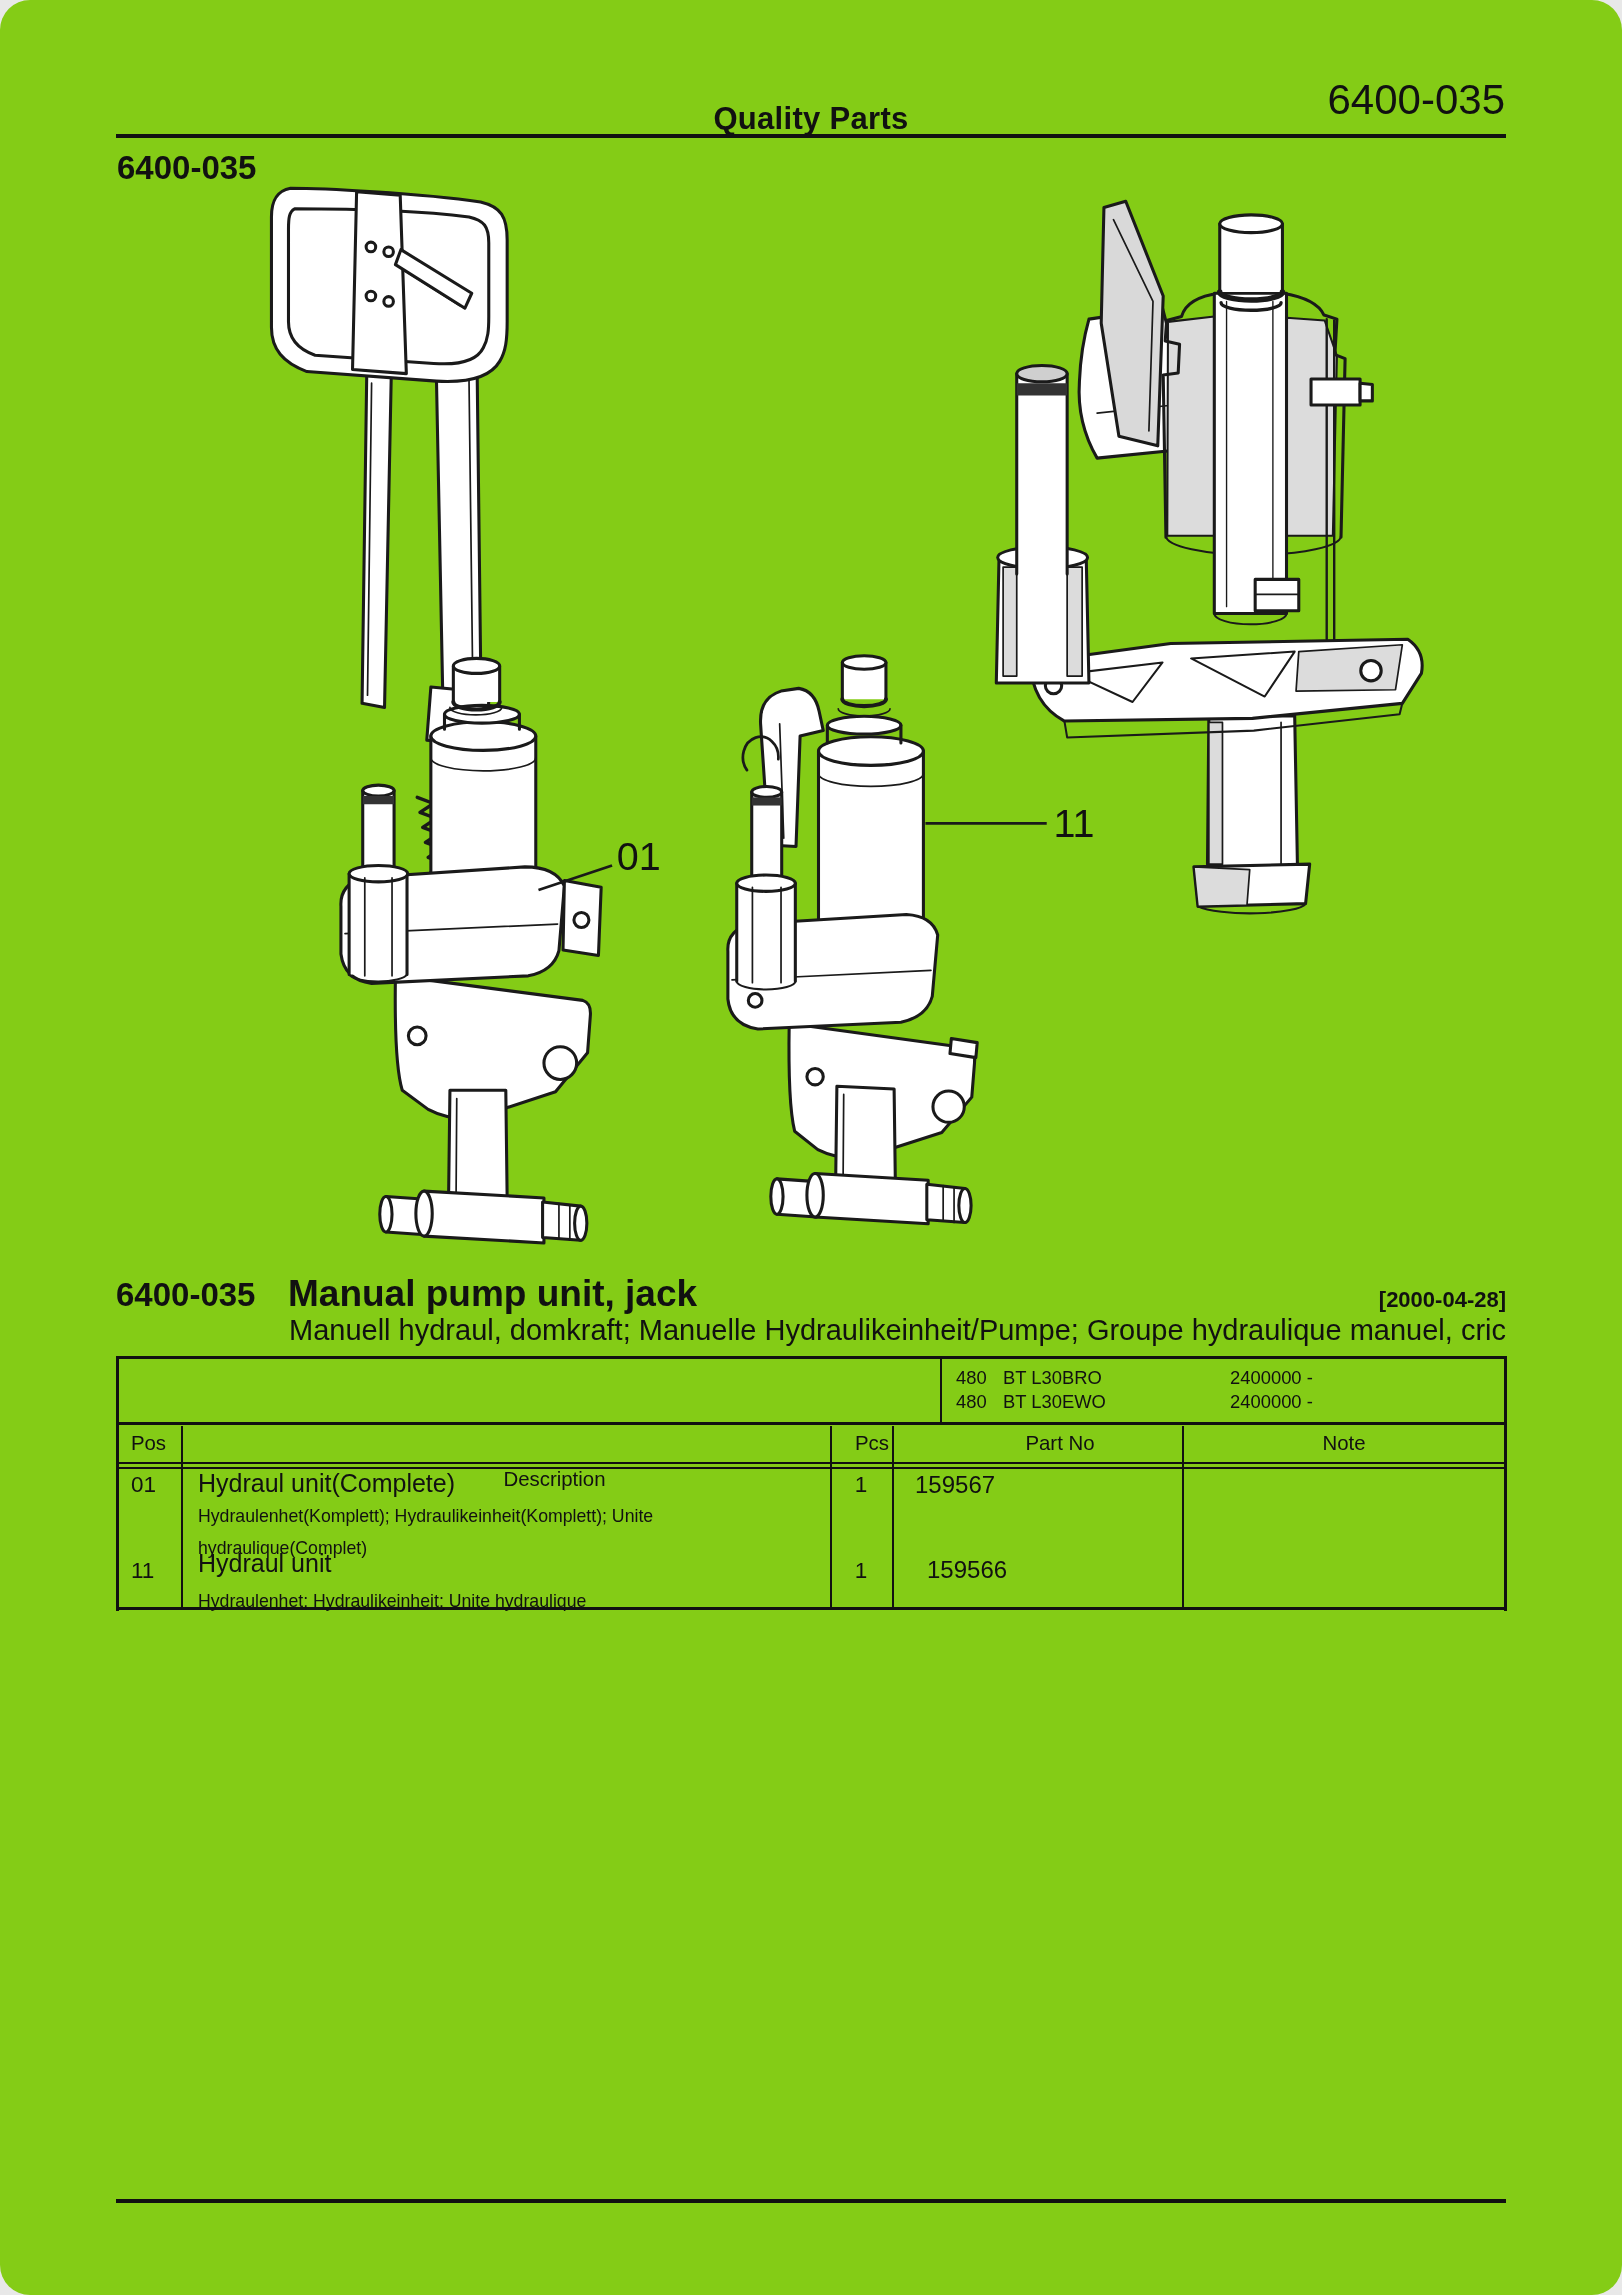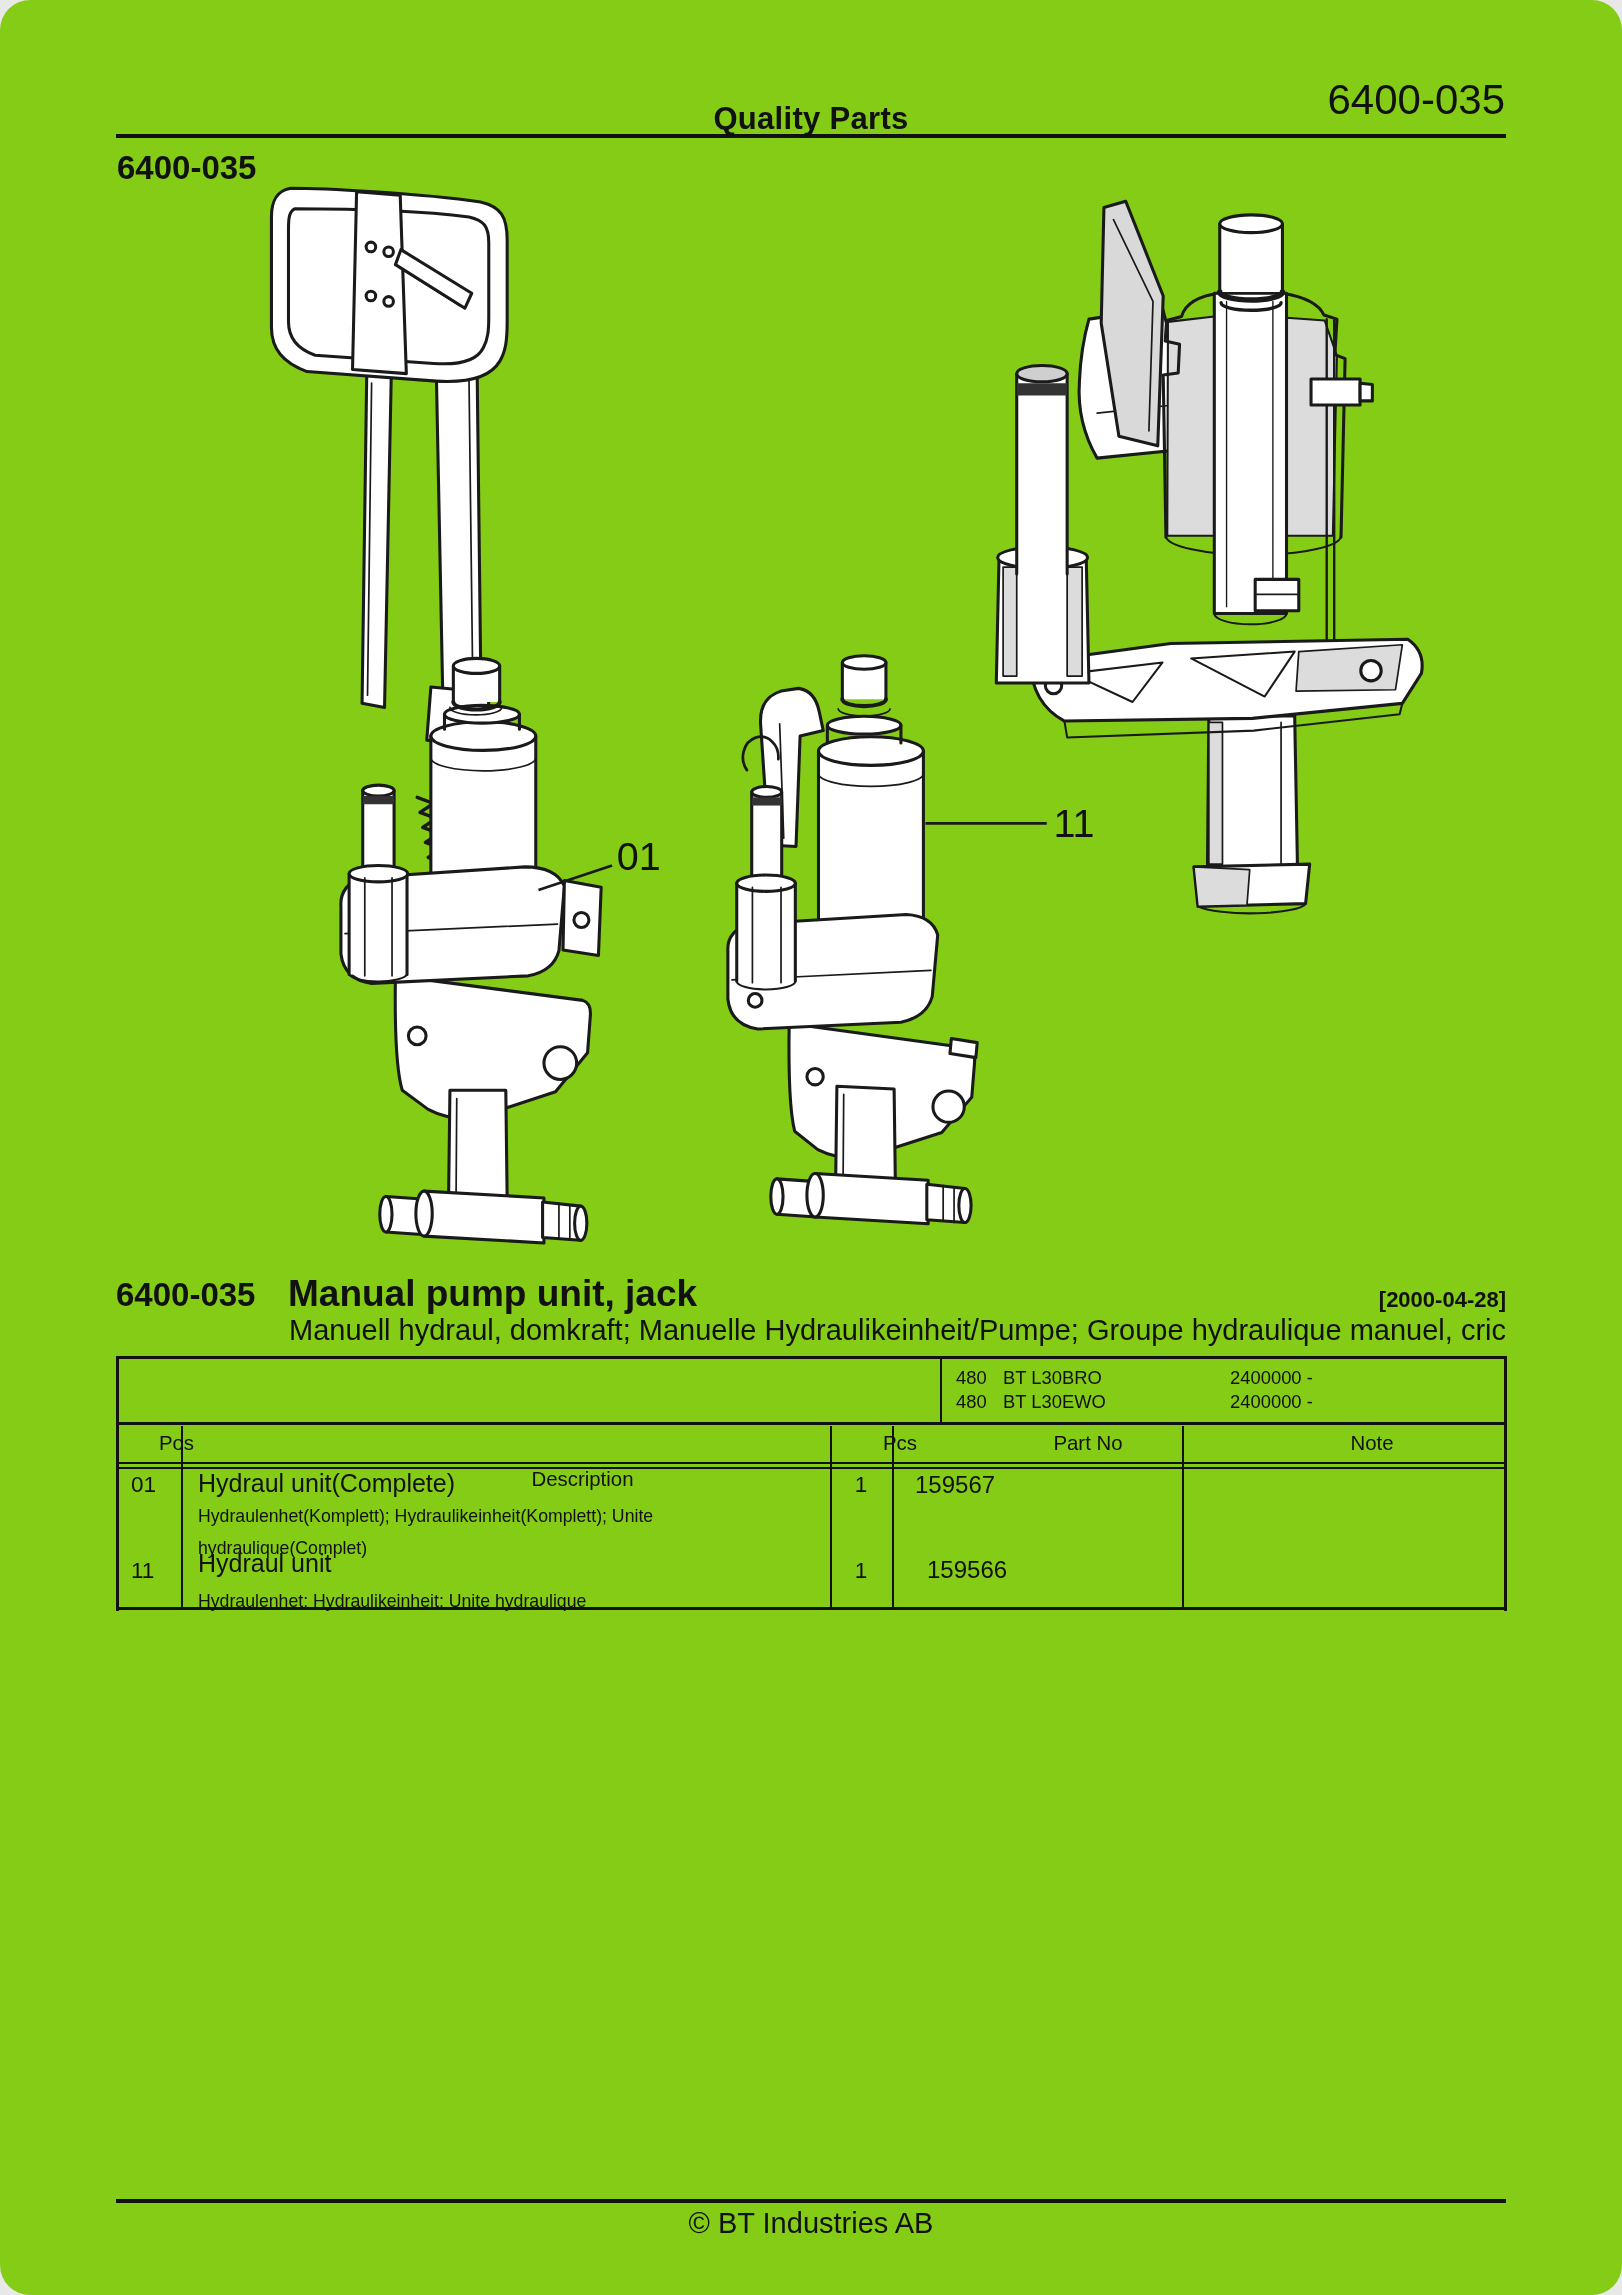--- a/index.html
+++ b/index.html
@@ -16,21 +16,21 @@
   .hdr-center{left:116px;top:101px;width:1390px;text-align:center;
     font-size:31px;font-weight:bold;letter-spacing:0.3px;}
   .hdr-right{right:117px;top:76px;font-size:42px;font-weight:400;}
   .rule{background:#111;}
   .code-left{left:117px;top:149px;font-size:33px;font-weight:bold;}
   .sec-code{left:116px;top:1276px;font-size:33px;font-weight:bold;}
   .sec-name{left:288px;top:1273px;font-size:37px;font-weight:bold;}
   .sec-date{right:116px;top:1287px;font-size:22px;font-weight:bold;}
   .sec-sub{left:289px;top:1314px;font-size:29px;font-weight:400;}
   .tbl-txt{font-size:18.4px;}
-  .tbl-hdr{font-size:20.4px;text-align:center;padding-left:28px;}
+  .tbl-hdr{font-size:20.4px;text-align:center;}
   .cell-main{font-size:25px;}
   .cell-num{font-size:22.5px;}
   .cell-part{font-size:24px;}
   .cell-alt{font-size:17.7px;line-height:32px;width:559px;}
   .footer-text{left:116px;top:2207px;width:1390px;text-align:center;font-size:29px;}
   svg text{font-family:"Liberation Sans","DejaVu Sans",sans-serif;}
 </style>
 </head>
 <body>
 
@@ -296,16 +296,15 @@
       <div class="abs cell-num" style="left:15px;top:202px;">11</div>
       <div class="abs cell-main" style="left:82px;top:193px;">Hydraul unit</div>
       <div class="abs cell-alt" style="left:82px;top:229px;">Hydraulenhet; Hydraulikeinheit; Unite hydraulique</div>
       <div class="abs cell-num" style="left:714px;top:202px;width:62px;text-align:center;">1</div>
       <div class="abs cell-part" style="left:799px;top:200px;margin-left:12px;">159566</div>
       <div class="abs cell-part" style="left:1084px;top:200px;"></div>
     </div>
   </div>
 
   <div class="abs rule" style="left:116px;top:2199px;width:1390px;height:4.1px;"></div>
-  <div class="abs footer-text">© BT Industries AB</div>
 
 </div>
 
 
 </body></html>

